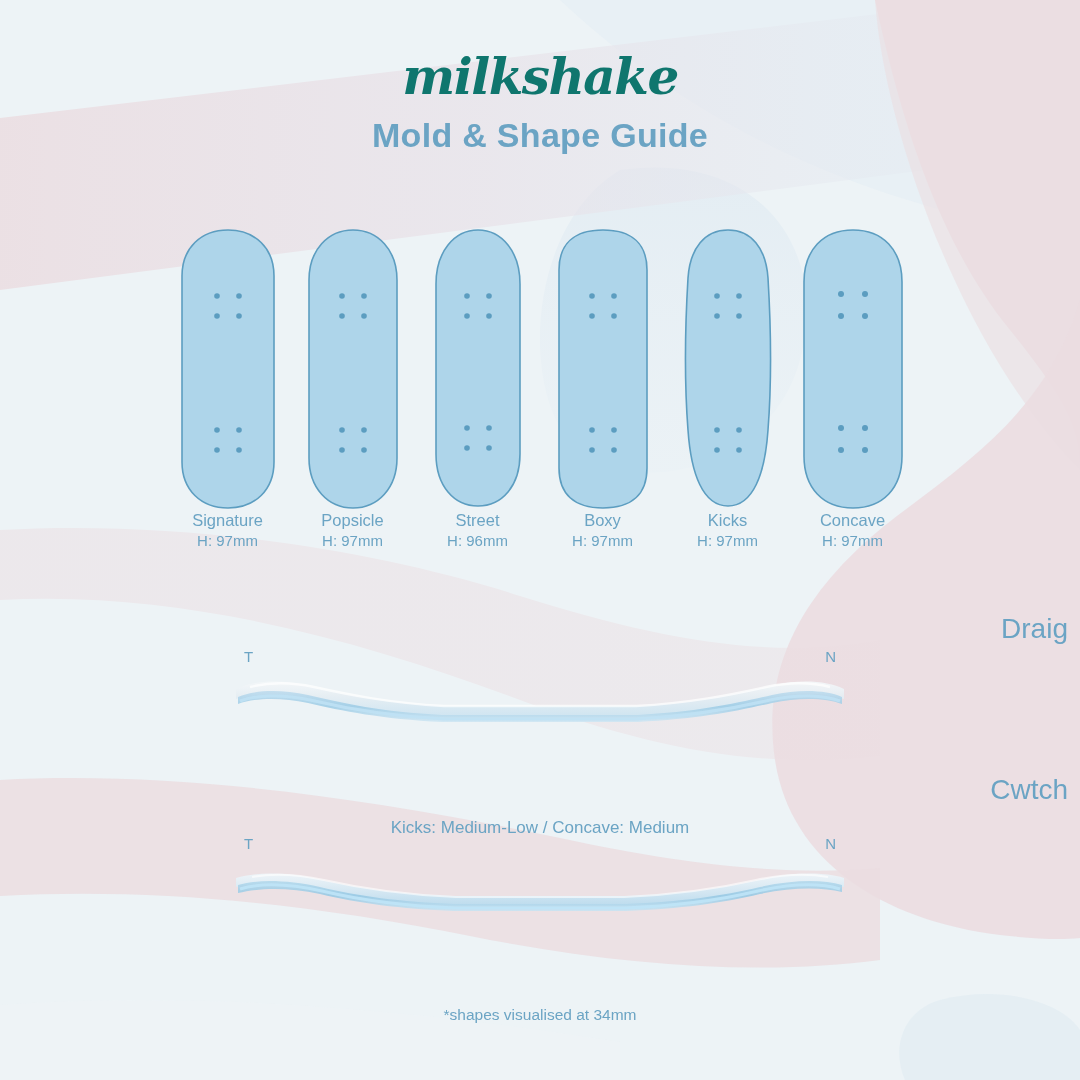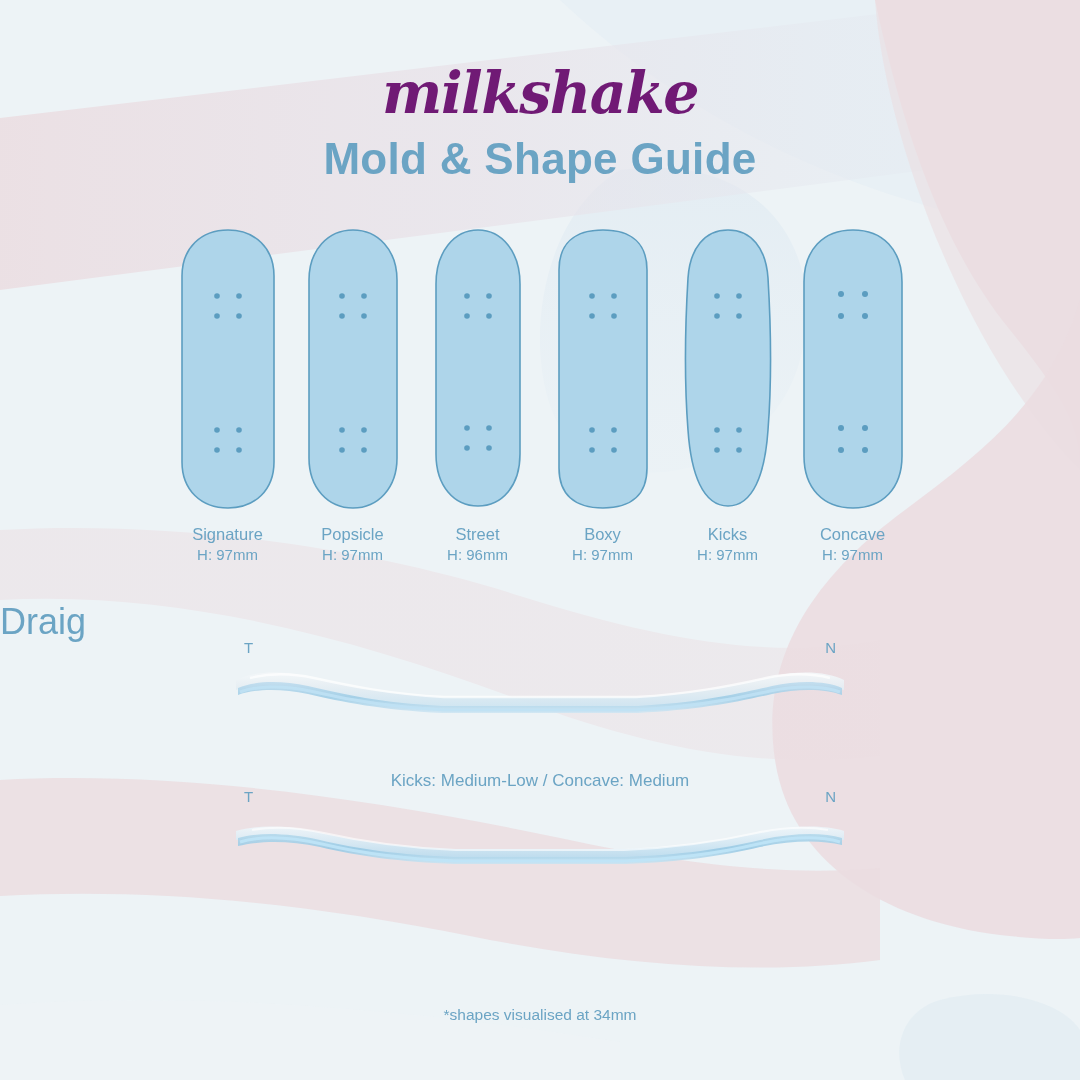--- a/index.html
+++ b/index.html
@@ -35,31 +35,31 @@
     position: absolute;
     top: 52px;
     left: 0;
     width: 100%;
     text-align: center;
     z-index: 5;
   }
   .brand-title {
     font-family: "DejaVu Serif", serif;
     font-weight: 700;
-    font-size: 57px;
+    font-size: 50px;
     line-height: 1.0;
     letter-spacing: -1.5px;
-    color: #701a75;
-    margin: 12px;
+    color: #0f766e;
+    margin: 0;
     font-style: italic;
   }
   .brand-subtitle {
     font-family: "Liberation Sans", sans-serif;
     font-weight: 700;
-    font-size: 44px;
+    font-size: 34px;
     line-height: 1.0;
     letter-spacing: 0.3px;
     color: #6ba4c4;
     margin: 16px 0 0 0;
   }
 
   
   .shapes-row {
     position: absolute;
     top: 228px;
@@ -76,21 +76,20 @@
     display: flex;
     flex-direction: column;
     align-items: center;
   }
   .shape-art {
     width: 110px;
     height: 282px;
     display: block;
   }
   .shape-name {
-    margin-top: 14px;
     font-size: 16.5px;
     font-weight: 400;
     color: #6ba4c4;
     line-height: 1.28;
   }
   .shape-height {
     font-size: 15px;
     font-weight: 400;
     color: #6ba4c4;
     line-height: 1.28;
@@ -101,26 +100,26 @@
   .profile-block {
     position: absolute;
     left: 0;
     width: 100%;
     z-index: 5;
   }
   .profile-draig { top: 602px; }
   .profile-cwtch { top: 763px; }
 
   .profile-name {
-    text-align: left;
-    font-size: 36px;
+    text-align: right;
+    font-size: 28px;
     font-weight: 400;
     color: #6ba4c4;
     line-height: 1.1;
-    margin: 0;
+    margin: 12px;
   }
   .profile-specs {
     text-align: center;
     font-size: 17px;
     font-weight: 400;
     color: #6ba4c4;
     margin: 8px 0 0 0;
     line-height: 1.2;
   }
   .profile-art-wrap {
@@ -439,20 +438,21 @@
         <path d="M 20,30 C 40,25 60,25 84,30
                  C 120,38 160,46 214,49
                  L 406,49
                  C 460,46 500,38 536,30
                  C 560,25 580,25 600,30" fill="none" stroke="#ffffff" stroke-width="2.5" opacity="0.7"></path>
       </svg>
     </div>
   </div>
 
   <div class="profile-block profile-cwtch">
+    <div class="profile-name">Cwtch</div>
     <div class="profile-specs">Kicks: Medium-Low / Concave: Medium</div>
     <div class="profile-art-wrap">
       <span class="tn-label tn-t">T</span>
       <span class="tn-label tn-n">N</span>
       <svg class="profile-art" viewBox="0 0 620 80" xmlns="http://www.w3.org/2000/svg">
         <defs>
           <linearGradient id="plyCwtchTop" x1="0" y1="0" x2="0" y2="1">
             <stop offset="0%" stop-color="#eef5f9"></stop>
             <stop offset="45%" stop-color="#d9eaf4"></stop>
             <stop offset="100%" stop-color="#b9dbee"></stop>

